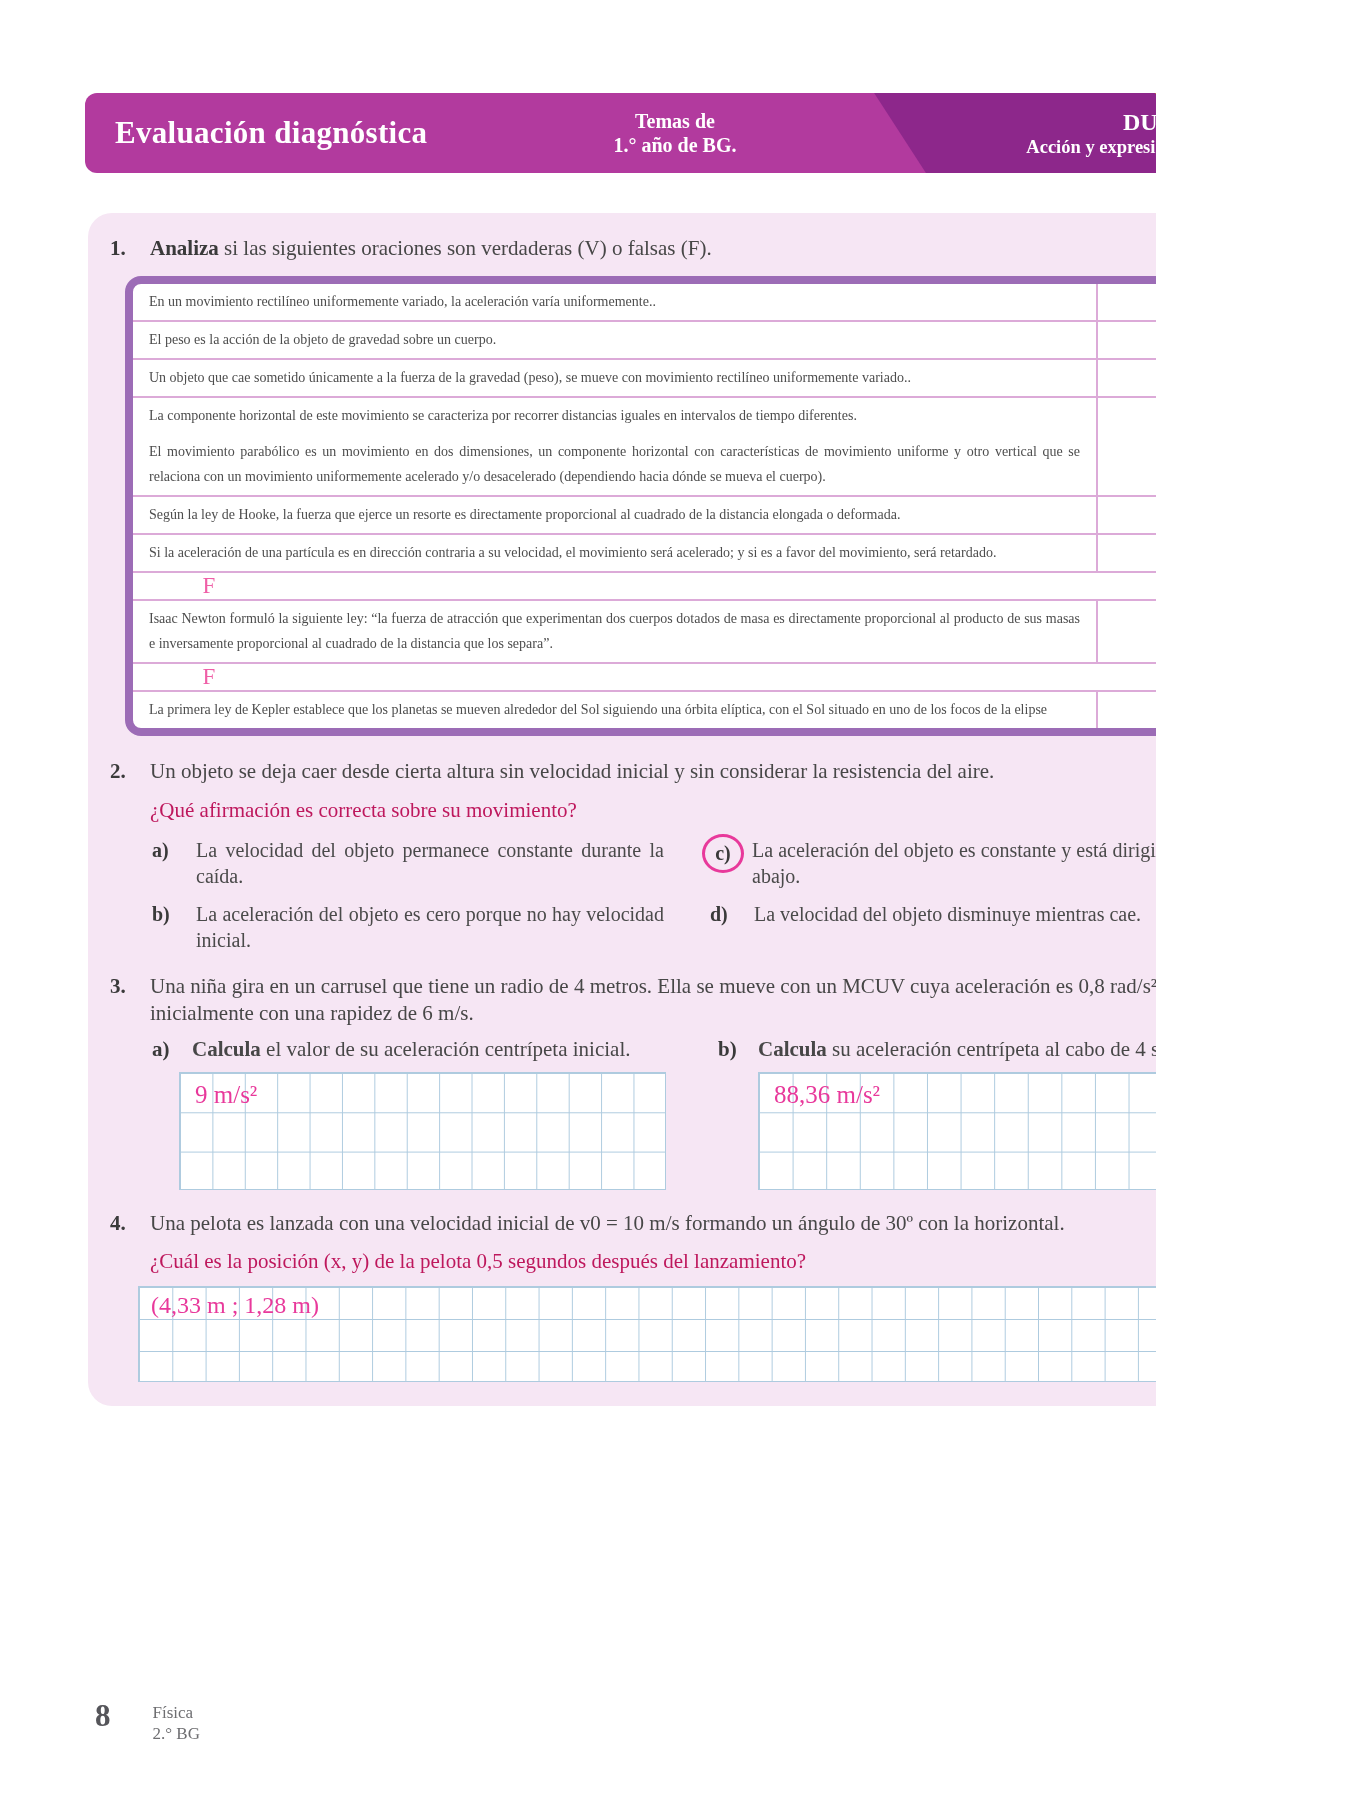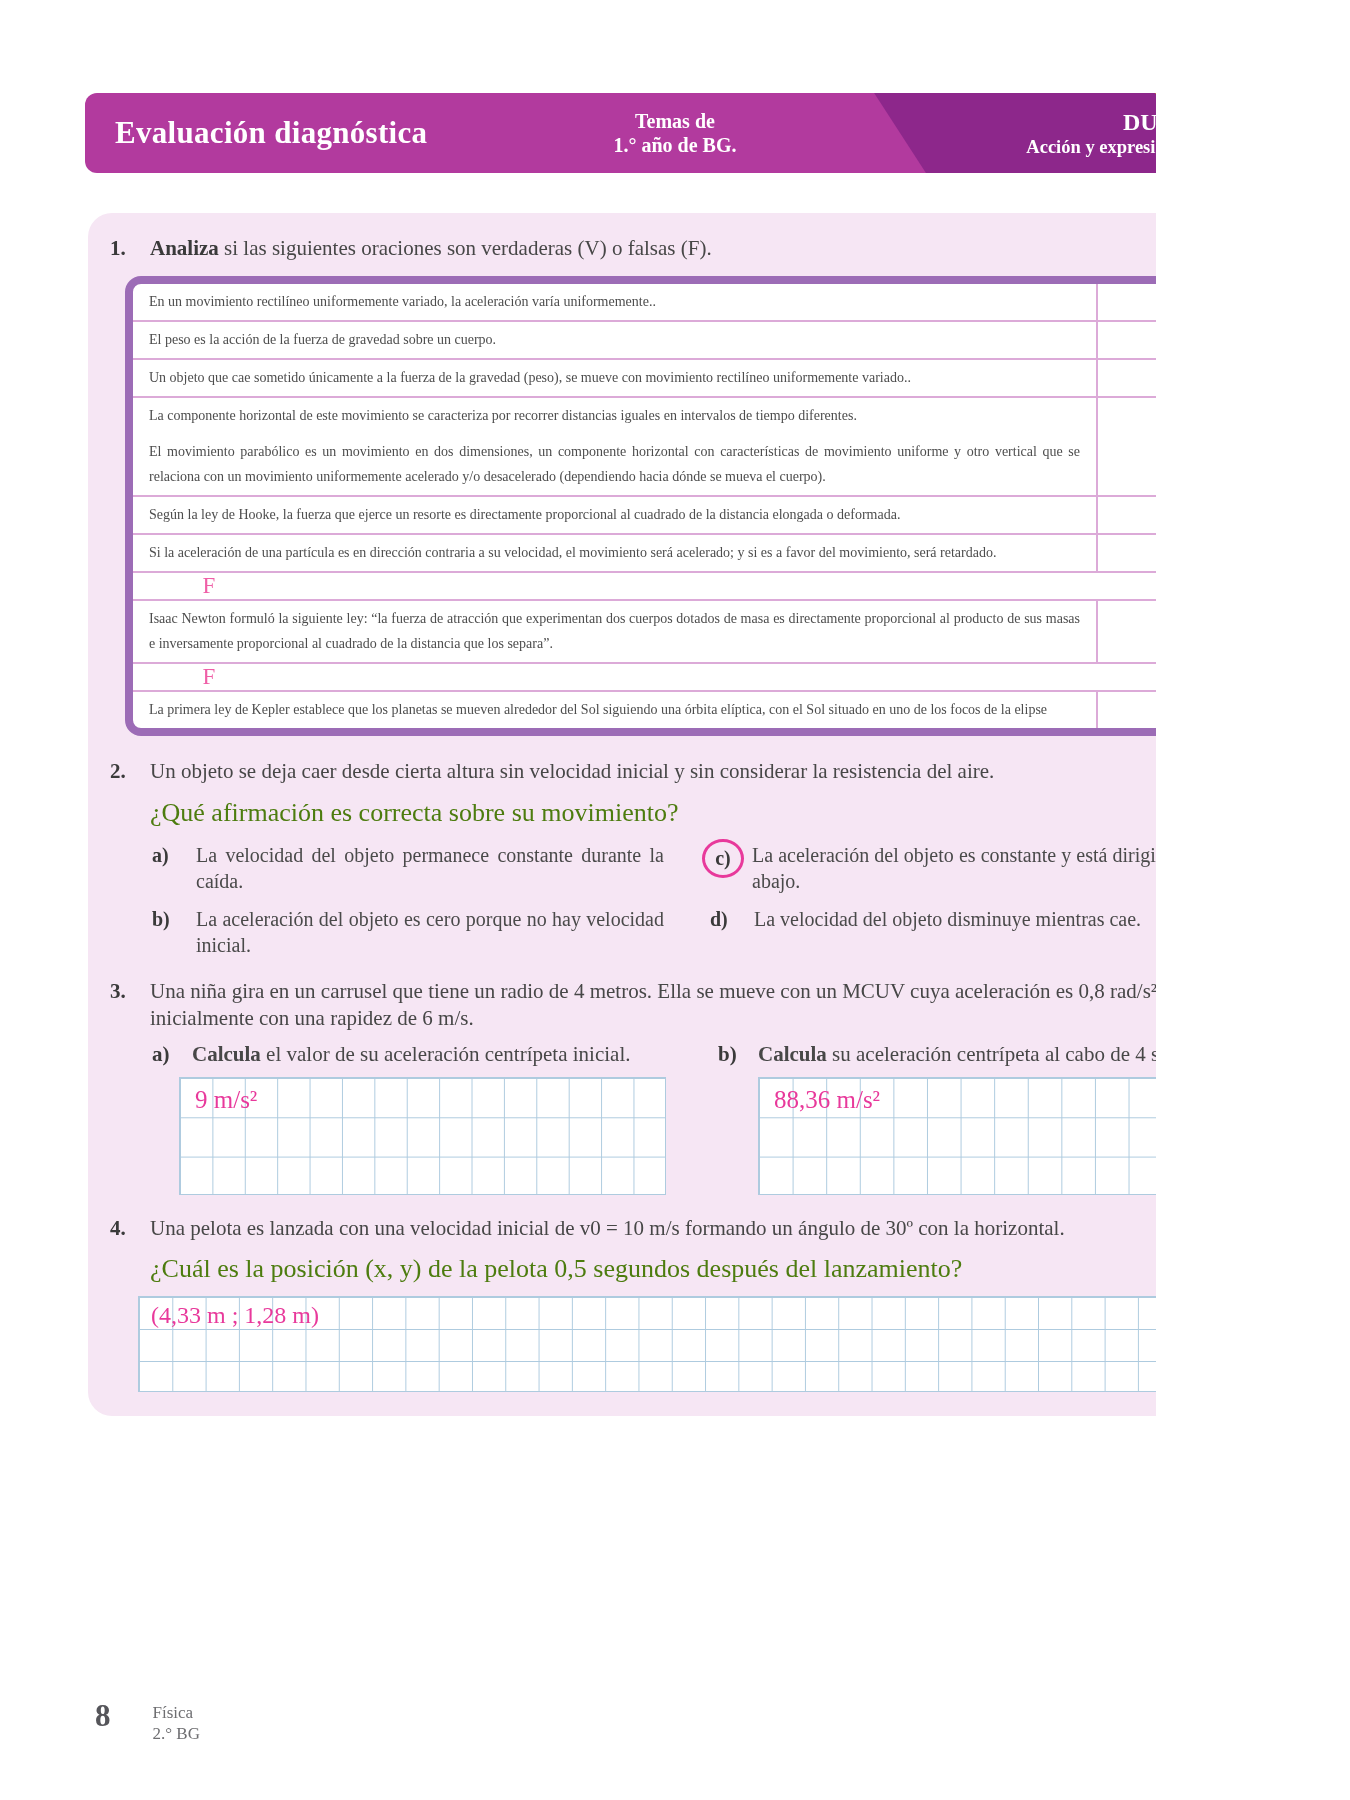--- a/index.html
+++ b/index.html
@@ -25,21 +25,21 @@
   .dua-sub{font-size:18.5px;font-weight:700;}
 
   
   .panel{position:absolute;left:88px;top:213px;width:1162px;box-sizing:border-box;
          background:var(--panel-pink,#f6e6f4);border-radius:24px;padding:22px 0 24px;}
 
   .q{display:flex;margin:0 70px 0 22px;color:#474747;font-size:21px;line-height:1.3;}
   .q-num{width:40px;flex:none;font-weight:700;color:#3a3a3a;}
   .q-text{margin:0;flex:1;}
   .q b{color:#3a3a3a;}
-  .q-sub{margin:12px 70px 0 62px;font-size:26px;color:#4d7c0f;}
+  .q-sub{margin:12px 70px 0 62px;font-size:21px;color:#be185d;}
 
   
   .tf-table{margin:14px 0 0 37px;width:1133px;box-sizing:border-box;background:#fff;
             border:8px solid var(--table-border-purple,#9c6cb6);border-radius:16px;overflow:hidden;}
   .tf-row{display:flex;border-top:2px solid var(--separator-pink,#dcaad8);}
   .tf-row:first-child{border-top:0;}
   .tf-stm{flex:1;padding:5px 16px 6px;font-size:14px;line-height:25px;color:#4d4d4d;
           text-align:justify;border-right:2px solid var(--separator-pink,#dcaad8);
           display:flex;flex-direction:column;justify-content:center;}
   .tf-stm p{margin:0;}
@@ -112,21 +112,21 @@
 
     <div class="tf-table">
       <div class="tf-row">
         <div class="tf-stm">
             <p>En un movimiento rectilíneo uniformemente variado, la aceleración varía uniformemente..</p>
           </div>
         <div class="tf-ans">F</div>
       </div>
       <div class="tf-row">
         <div class="tf-stm">
-            <p>El peso es la acción de la fuerza de gravedad sobre un cuerpo.</p>
+            <p>El peso es la acción de la objeto de gravedad sobre un cuerpo.</p>
           </div>
         <div class="tf-ans">V</div>
       </div>
       <div class="tf-row">
         <div class="tf-stm">
             <p>Un objeto que cae sometido únicamente a la fuerza de la gravedad (peso), se mueve con movimiento rectilíneo uniformemente variado..</p>
           </div>
         <div class="tf-ans">V</div>
       </div>
       <div class="tf-row">

